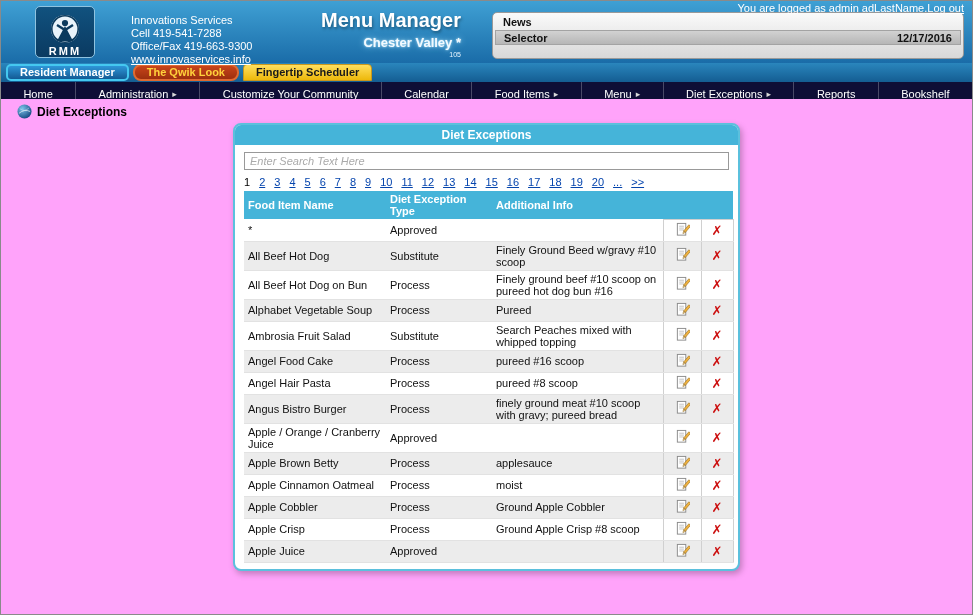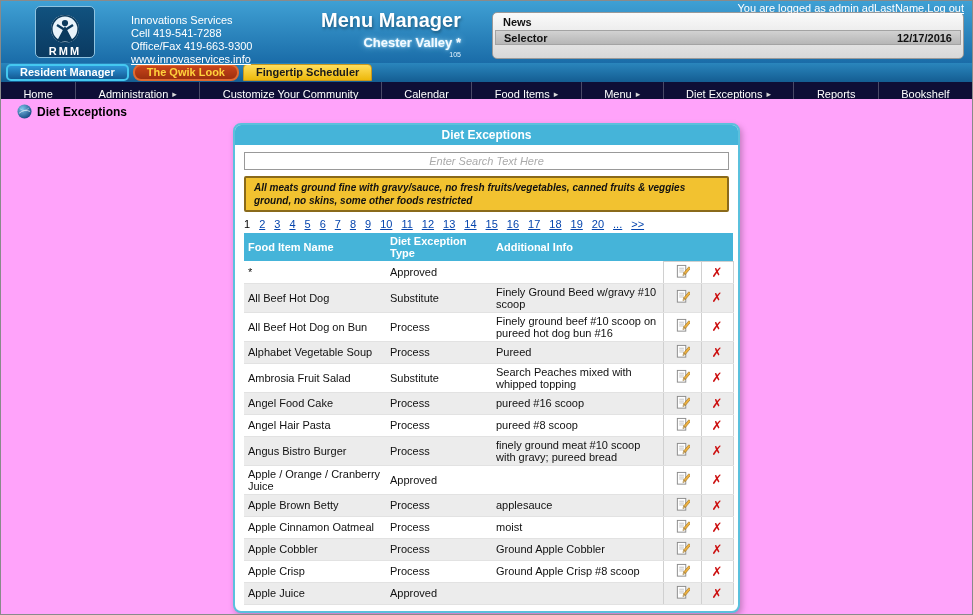--- a/index.html
+++ b/index.html
@@ -45,21 +45,21 @@
   .nav-arrow{font-family:"DejaVu Sans",sans-serif;font-size:9px;color:#d8d8d8;}
 
   
   .content{flex:1;background:var(--pink);overflow:hidden;}
   .breadcrumb{display:flex;align-items:center;gap:5px;padding:5px 0 0 16px;font-weight:bold;font-size:12px;color:#000;height:20px;}
 
   .panel{width:507px;margin:4px auto 0;background:#fff;border:2px solid #5bc0dd;border-radius:8px;overflow:hidden;
         padding-bottom:6px;box-shadow:2px 3px 6px rgba(0,0,0,.25);}
   .panel-header{background:var(--accent);color:#fff;font-weight:bold;font-size:12px;text-align:center;padding:3px 0;}
   .search{display:block;margin:7px 9px 3px;width:calc(100% - 18px);height:18px;border:1px solid #999;font-size:11px;
-        padding:0 5px;font-family:inherit;text-align:center;}
+        padding:0 5px;font-family:inherit;}
   .search::placeholder{font-style:italic;color:#aaa;}
   .controls{display:flex;align-items:center;margin:3px 9px;gap:8px;}
   .controls select{width:142px;height:19px;font-size:11px;font-family:inherit;border:1px solid #888;background:#fff;}
   .btn{background:linear-gradient(180deg,#fdfdfd,#c2c2c2);border:1px solid #888;border-radius:10px;font-size:11px;
         font-family:inherit;padding:1px 12px;color:#222;cursor:pointer;box-shadow:0 1px 1px rgba(0,0,0,.3);}
   .help-btn{width:20px;height:20px;border-radius:50%;background:radial-gradient(circle at 35% 30%,#b8e07a,var(--green) 65%,#4a7d20);
         border:1px solid #44751e;color:#17300a;font-weight:bold;font-size:12px;line-height:16px;text-align:center;cursor:pointer;
         box-shadow:0 1px 2px rgba(0,0,0,.4);font-family:inherit;}
   .info-box{margin:6px 9px;background:var(--gold);border:2px solid #8a6a1a;border-radius:2px;padding:3px 8px;
         font-size:10px;font-style:italic;font-weight:bold;color:#111;line-height:13px;}
@@ -175,21 +175,20 @@
       </svg>
       <span>Diet Exceptions</span>
     </div>
 
     <div class="panel">
       <div class="panel-header">Diet Exceptions</div>
 
       <input class="search" type="text" placeholder="Enter Search Text Here" style="">
 
 
-      <div class="info-box">All meats ground fine with gravy/sauce, no fresh fruits/vegetables, canned fruits &amp; veggies ground, no skins, some other foods restricted</div>
 
       <div class="pagination">
           <a href="#" class="page-link current">1</a>
           <a href="#" class="page-link">2</a>
           <a href="#" class="page-link">3</a>
           <a href="#" class="page-link">4</a>
           <a href="#" class="page-link">5</a>
           <a href="#" class="page-link">6</a>
           <a href="#" class="page-link">7</a>
           <a href="#" class="page-link">8</a>

